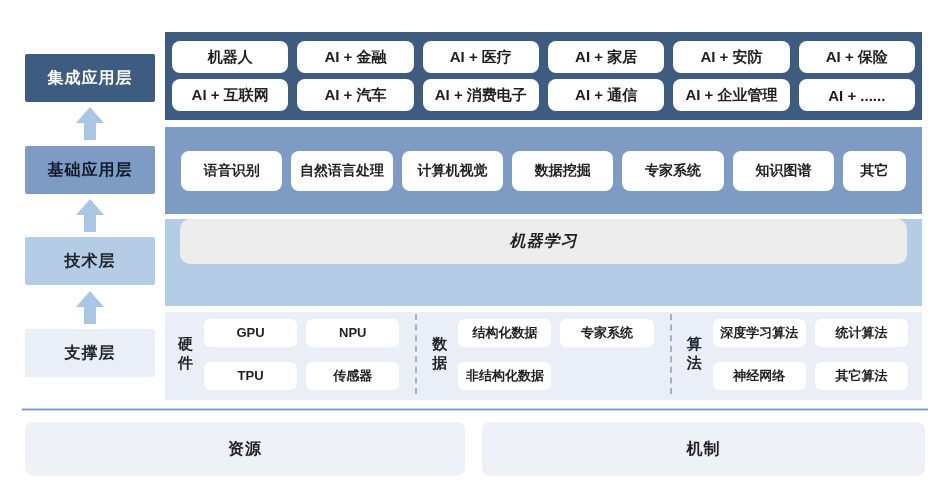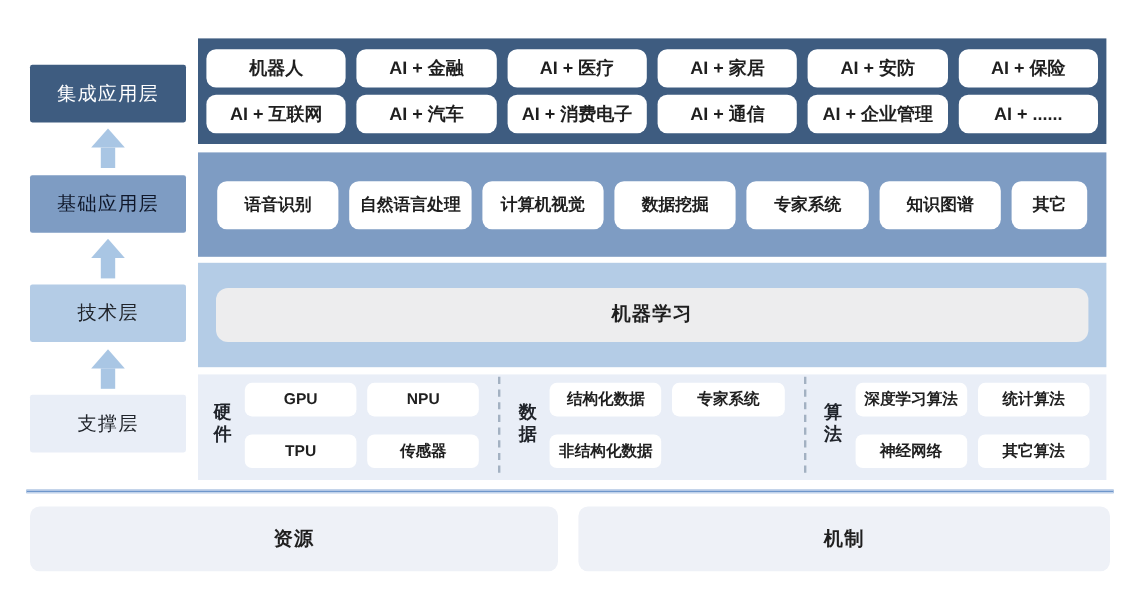--- a/index.html
+++ b/index.html
@@ -8,21 +8,21 @@
     width:949px; height:494px;
     font-family:"Liberation Sans","DejaVu Sans",sans-serif;
     position:relative; overflow:hidden;
   }
   .canvas { position:absolute; inset:0; }
 
   
   .layer-box {
     position:absolute; left:25px; width:130px; height:48px;
     display:flex; align-items:center; justify-content:center;
-    font-weight:normal; font-size:16px; border-radius:2px;
+    font-weight:bold; font-size:16px; border-radius:2px;
     letter-spacing:1px;
   }
   .layer-integrated { top:54px;  background:#3e5c80; color:#ffffff; }
   .layer-basic      { top:146px; background:#7e9cc3; color:#0f172a; }
   .layer-tech       { top:237px; background:#b4cce6; color:#20242b; }
   .layer-support    { top:329px; background:#e9eef7; color:#20242b; }
 
   .up-arrow { position:absolute; left:76px; width:28px; height:33px; }
   .arrow1 { top:107px; } .arrow2 { top:199px; } .arrow3 { top:291px; }
   .up-arrow .head {
@@ -39,21 +39,21 @@
     top:0; height:88px; background:#3e5c80;
     display:flex; flex-direction:column; justify-content:center; gap:6px;
     padding:0 7px;
   }
   .band-basic {
     top:95px; height:87px; background:#7e9cc3;
     display:flex; align-items:center; gap:9px; padding:0 16px;
   }
   .band-tech {
     top:187px; height:87px; background:#b4cce6;
-    display:flex; align-items:center; padding:0 15px;
+    display:flex; align-items:flex-start; padding:0 15px;font-style:italic;
   }
   .band-support {
     top:280px; height:88px; background:#e9eef7;
     display:flex; align-items:center; padding:6px 8px 10px 8px;
   }
 
   
   .pill {
     background:#ffffff; border-radius:8px; color:#1f1f1f; font-weight:bold;
     display:flex; align-items:center; justify-content:center;

